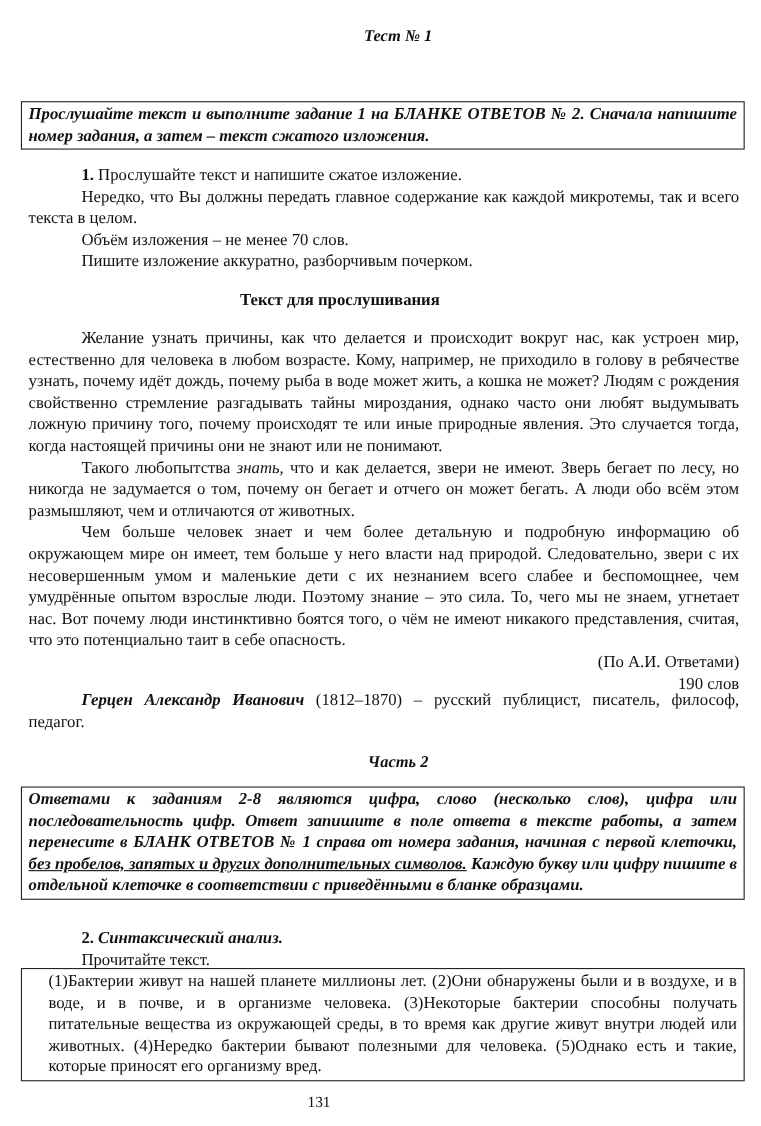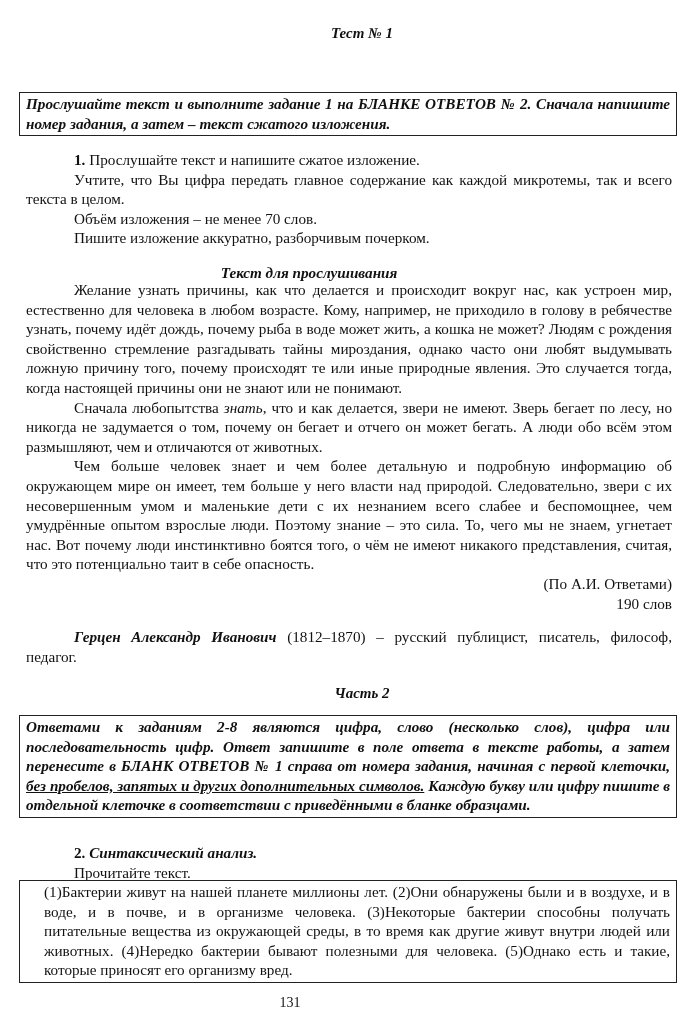--- a/index.html
+++ b/index.html
@@ -16,51 +16,51 @@
   .box {
     position: absolute; left: 19px; width: 658px; box-sizing: border-box;
     border: 1.5px solid #222; padding: 1px 6px 2px 6px;
     font-weight: bold; font-style: italic; text-align: justify;
   }
   .block { position: absolute; left: 26px; width: 646px; text-align: justify; }
   .indent { text-indent: 48px; margin: 0; }
   p { margin: 0; }
   .ital-center {
     position: absolute; left: 0; width: 618px; text-align: center;
-    font-weight: bold; font-style: italic;
+    font-weight: bold; 
   }
   .right { text-align: right; }
   .u { text-decoration: underline; }
   .plainbox {
     position: absolute; left: 19px; width: 658px; box-sizing: border-box;
     border: 1.5px solid #222; padding: 1px 6px 2px 24px; text-align: justify;
   }
   .pagenum { position: absolute; left: 0; width: 580px; text-align: center; top: 993px; font-size: 14px; }
 </style>
 </head>
 <body>
 
 <div class="page">
 
   <div class="center-bold" style="top:24px;">Тест № 1</div>
 
   <div class="box" style="top:92px;">Прослушайте текст и выполните задание 1 на БЛАНКЕ ОТВЕТОВ № 2. Сначала напишите номер задания, а затем – текст сжатого изложения.</div>
 
   <div class="block" style="top:150px;">
     <p class="indent"><b>1.</b><span> Прослушайте текст и напишите сжатое изложение.</span></p>
-    <p class="indent">Учтите, что Вы цифра передать главное содержание как каждой микротемы, так и всего текста в целом.</p>
+    <p class="indent">Нередко, что Вы должны передать главное содержание как каждой микротемы, так и всего текста в целом.</p>
     <p class="indent">Объём изложения – не менее 70 слов.</p>
     <p class="indent">Пишите изложение аккуратно, разборчивым почерком.</p>
   </div>
 
   <div class="ital-center" style="top:263px;">Текст для прослушивания</div>
 
-  <div class="block" style="top:280px;">
+  <div class="block" style="top:298px;">
     <p class="indent">Желание узнать причины, как что делается и происходит вокруг нас, как устроен мир, естественно для человека в любом возрасте. Кому, например, не приходило в голову в ребячестве узнать, почему идёт дождь, почему рыба в воде может жить, а кошка не может? Людям с рождения свойственно стремление разгадывать тайны мироздания, однако часто они любят выдумывать ложную причину того, почему происходят те или иные природные явления. Это случается тогда, когда настоящей причины они не знают или не понимают.</p>
-    <p class="indent"><span>Сначала любопытства </span><i>знать</i><span>, что и как делается, звери не имеют. Зверь бегает по лесу, но никогда не задумается о том, почему он бегает и отчего он может бегать. А люди обо всём этом размышляют, чем и отличаются от животных.</span></p>
+    <p class="indent"><span>Такого любопытства </span><i>знать</i><span>, что и как делается, звери не имеют. Зверь бегает по лесу, но никогда не задумается о том, почему он бегает и отчего он может бегать. А люди обо всём этом размышляют, чем и отличаются от животных.</span></p>
     <p class="indent">Чем больше человек знает и чем более детальную и подробную информацию об окружающем мире он имеет, тем больше у него власти над природой. Следовательно, звери с их несовершенным умом и маленькие дети с их незнанием всего слабее и беспомощнее, чем умудрённые опытом взрослые люди. Поэтому знание – это сила. То, чего мы не знаем, угнетает нас. Вот почему люди инстинктивно боятся того, о чём не имеют никакого представления, считая, что это потенциально таит в себе опасность.</p>
     <p class="right">(По А.И. Ответами)</p>
     <p class="right">190 слов</p>
   </div>
 
   <div class="block" style="top:627px;">
     <p class="indent"><b><i>Герцен Александр Иванович</i></b><span> (1812–1870) – русский публицист, писатель, философ, педагог.</span></p>
   </div>
 
   <div class="center-bold" style="top:684px;">Часть 2</div>

